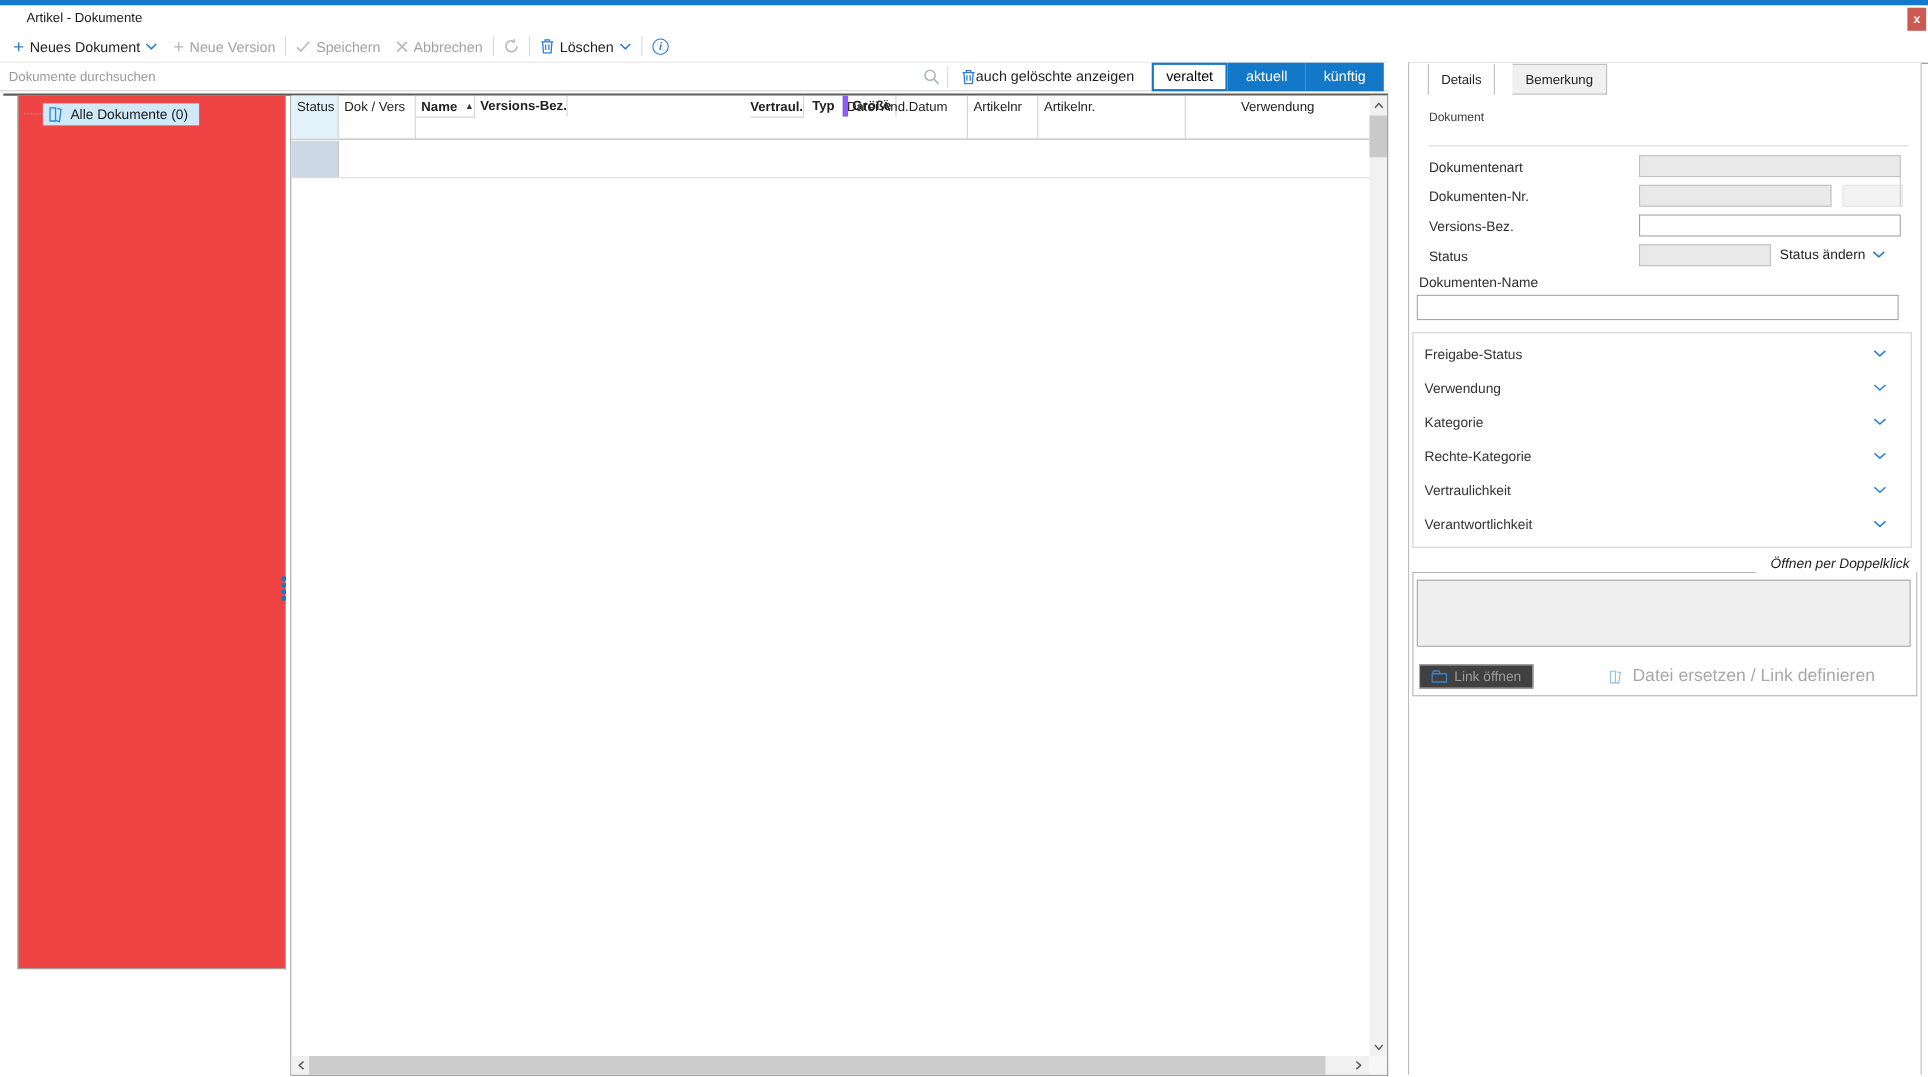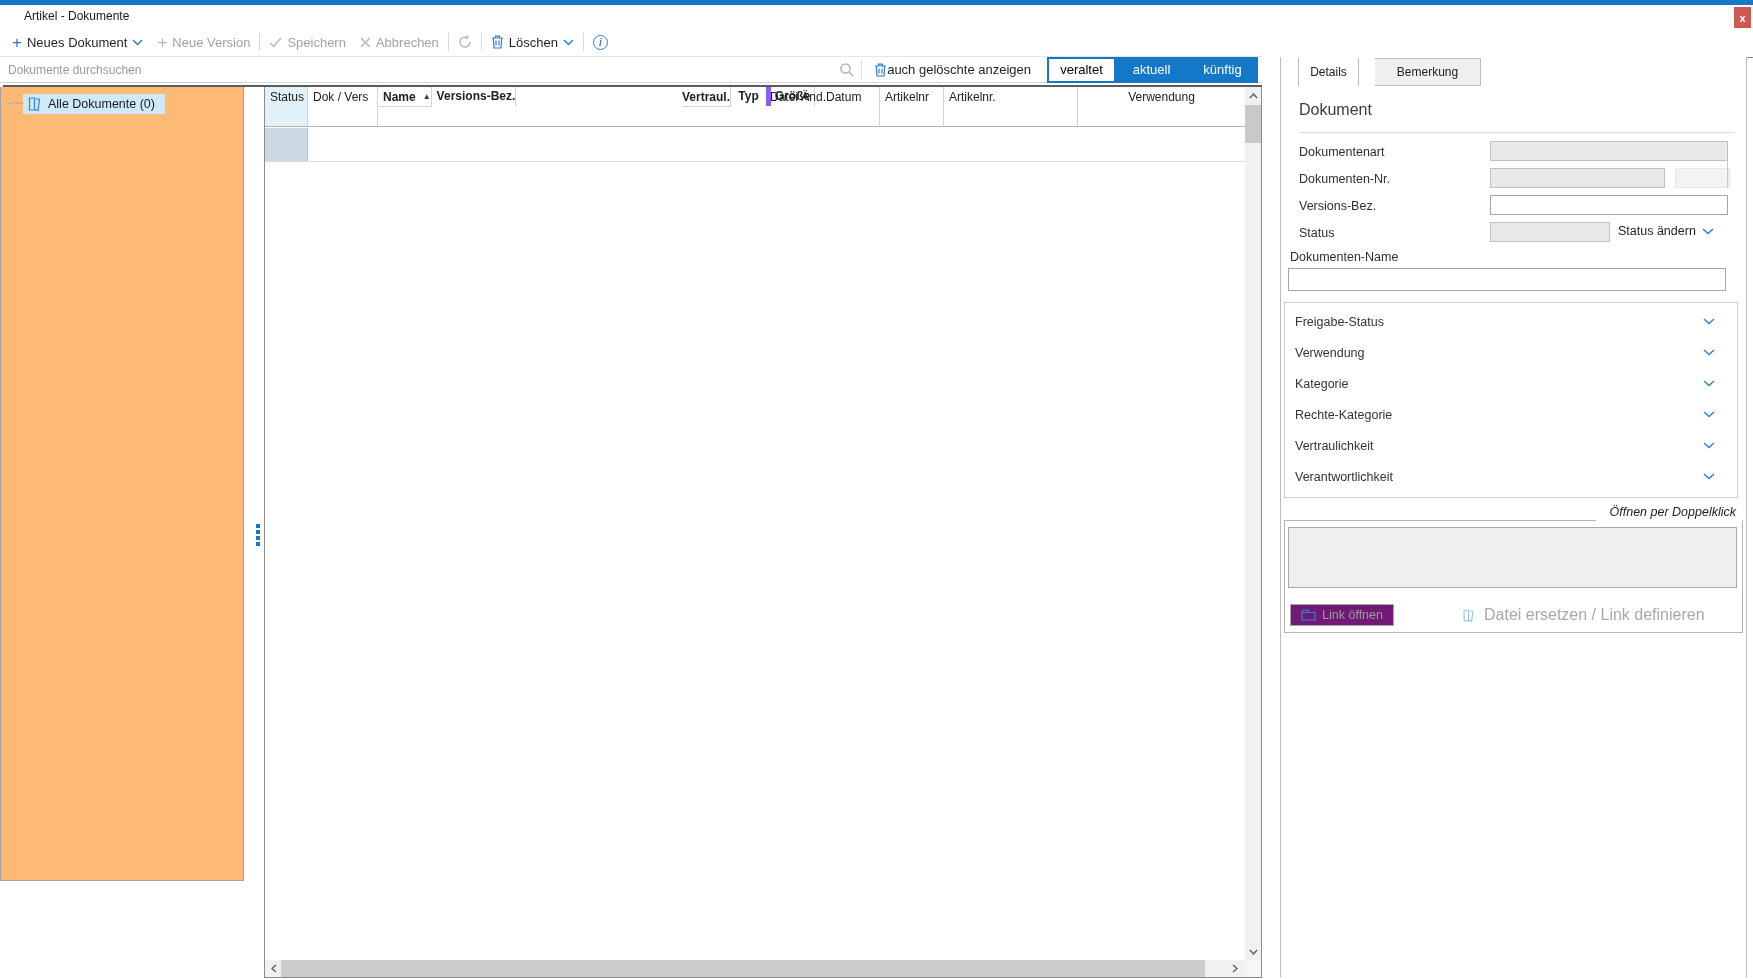--- a/index.html
+++ b/index.html
@@ -41,22 +41,22 @@
                   color:#1f1f1f; white-space:nowrap; }
   .filter-group { display:flex; height:26px; margin-left:auto; margin-right:4px; flex:none; }
   .fbtn { display:flex; align-items:center; justify-content:center; font-size:13px; }
   .fbtn.on  { width:69px; background:#fff; color:#000; border:2px solid #1478c8; }
   .fbtn.off { width:71px; background:#1478c8; color:#fff; }
 
   
   .main-top-line { position:absolute; left:3px; top:85px; width:1259px; height:2px; background:#5c5c5c; }
 
   
-  .tree-panel { position:absolute; left:0; top:87px; width:244px; height:794px;
-                border:1px solid #a0a0a0; border-top:none; background:#fdba74; }
+  .tree-panel { position:absolute; left:16px; top:87px; width:244px; height:794px;
+                border:1px solid #a0a0a0; border-top:none; background:#ef4444; }
   .tree-row { position:absolute; left:5px; top:6px; display:flex; align-items:center; height:21px; }
   .tree-connector { width:17px; height:0; border-top:1px dotted #9a9a9a; flex:none; }
   .tree-node { display:flex; align-items:center; gap:5px; background:#cfe9f8; padding:2px 10px 2px 3px; }
   .tree-label { font-size:12.5px; color:#1a1a1a; white-space:nowrap; }
 
   
   .splitter-line { position:absolute; left:264px; top:87px; width:1px; height:891px; background:#8c8c8c; }
   .splitter-handle { position:absolute; left:256px; top:524px; display:flex; flex-direction:column; gap:2px; }
   .splitter-handle .dot { width:4px; height:4px; background:#1478c8; }
 
@@ -106,22 +106,22 @@
   .hthumb { position:absolute; left:16px; top:0; width:924px; height:17px; background:#cdcdcd; }
   .scroll-corner { position:absolute; right:0; bottom:0; width:16px; height:17px; background:#f6f6f6; }
 
   
   .panel-top-line { position:absolute; left:1280px; top:57px; width:473px; height:1px; background:#8a8a8a; }
   .right-panel { position:absolute; left:1280px; top:57px; width:467px; height:920px;
                  border-left:1px solid #bdbdbd; border-right:1px solid #bdbdbd; background:#fff; }
   .tabs { position:absolute; left:17px; top:1px; display:flex; height:28px; font-size:12px;gap:16px; }
   .tab { display:flex; align-items:center; justify-content:center; color:#222; }
   .tab.active { width:61px; background:#fff; border-left:1px solid #bdbdbd; border-right:1px solid #bdbdbd; }
-  .tab.inactive { width:106px; background:#f0f0f0; border:1px solid #bdbdbd; border-left:none; }
-  .panel-heading { position:absolute; left:18px; top:44px; font-size:16px; color:#3c3c3c; }
+  .tab.inactive { width:86px; background:#f0f0f0; border:1px solid #bdbdbd; border-left:none; }
+  .panel-heading { position:absolute; left:18px; top:44px; font-size:11px; color:#3c3c3c; }
   .heading-line { position:absolute; left:18px; top:75px; width:436px; height:1px; background:#dadada; }
 
   .fld-label { position:absolute; left:18px; font-size:12.5px; color:#2f2f2f; white-space:nowrap; }
   .fld-input { position:absolute; height:20px; font-family:inherit; font-size:12px; padding:0 4px; outline:none; }
   .fld-input.disabled { background:#e9e9e9; border:1px solid #c0c0c0; }
   .fld-input.enabled  { background:#fff; border:1px solid #a5a5a5; }
   .fld-extra { position:absolute; background:#f3f3f3; border:1px solid #e5e5e5; }
   .status-change { position:absolute; left:337px; top:109px; display:flex; align-items:center; gap:6px;
                    font-size:12.5px; color:#1f1f1f; white-space:nowrap; }
   .status-sep { position:absolute; left:446px; top:103px; width:1px; height:28px; background:#c9c9c9; }
@@ -130,21 +130,21 @@
                   border:1px solid #cfcfcf; background:#fff; padding-top:3px; }
   .section-row { height:31px; display:flex; align-items:center; justify-content:space-between;
                  padding:0 22px 0 10px; font-size:12.5px; color:#333; }
 
   .open-title { position:absolute; right:10px; top:448px; font-size:12.5px; color:#1f1f1f;font-style:italic; }
   .open-top-border { position:absolute; left:3px; top:463px; width:312px; height:1px; background:#b5b5b5; }
   .open-group { position:absolute; left:3px; top:463px; width:459px; height:113px;
                 border:1px solid #b5b5b5; border-top:none; }
   .open-target { position:absolute; left:3px; top:7px; width:449px; height:61px; background:#efefef;
                  border:1px solid #a9a9a9; }
-  .open-link-btn { position:absolute; left:5px; top:84px; width:104px; height:22px; background:#701a75;
+  .open-link-btn { position:absolute; left:5px; top:84px; width:104px; height:22px; background:#404040;
                    border:1px solid #a9a9a9; display:flex; align-items:center; justify-content:center;
                    gap:6px; font-size:12.5px; color:#9c9c9c; }
   .replace-btn { position:absolute; left:176px; top:84px; height:22px; display:flex; align-items:center;
                  gap:8px; font-size:16px; color:#a8a8a8; white-space:nowrap; }
   svg { display:block; }
 </style>
 </head>
 <body>
 
 <div class="screen">

